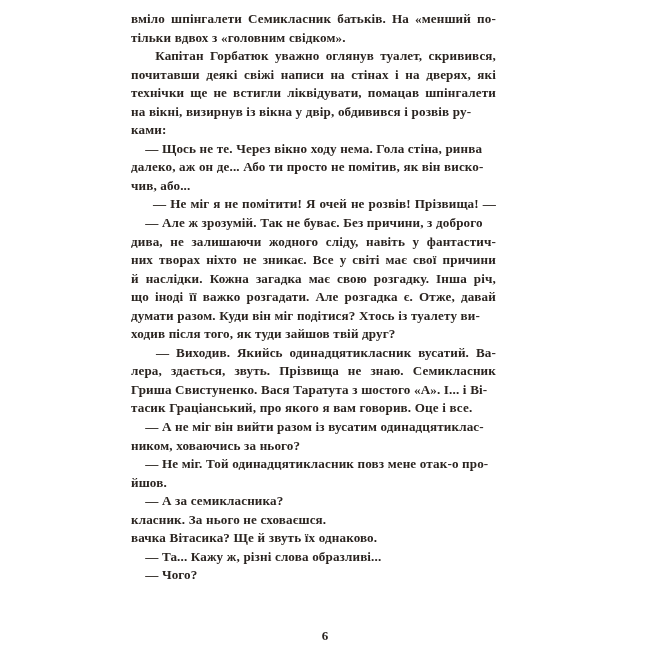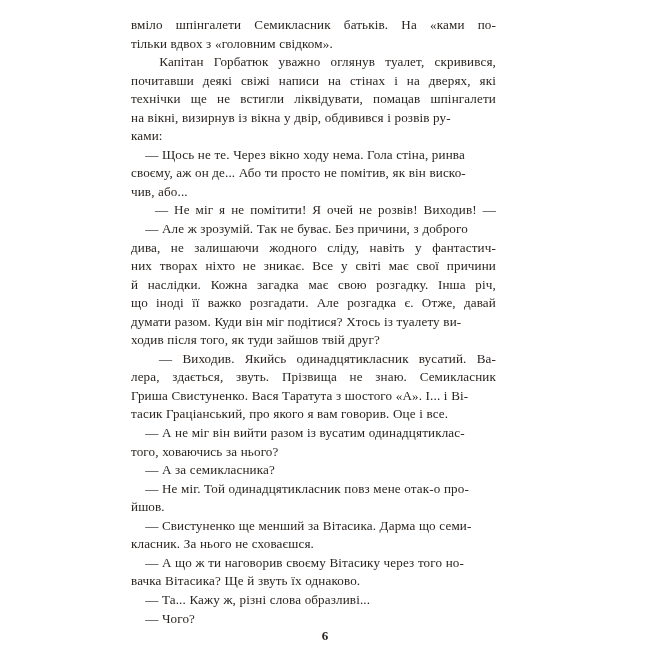--- a/index.html
+++ b/index.html
@@ -20,22 +20,23 @@
   .page {
     position: relative;
     width: 650px;
     height: 650px;
     background: #ffffff;
   }
 
   .text-block {
     position: absolute;
     left: 131px;
-    top: 16px;
+    top: 10px;
     width: 365px;
+    font-weight: bold;
   }
 
   .para {
     margin: 0;
     font-size: 13.1px;
     line-height: 18.55px;
     text-align: justify;
     text-indent: 0;
     letter-spacing: 0.01em;
     word-spacing: 0.01em;
@@ -65,30 +66,30 @@
     font-weight: bold;
     color: #2a2420;
   }
 </style>
 </head>
 <body>
 
 <div class="page">
 
   <div class="text-block">
-      <p class="para"><span class="line just"><span>вміло</span><span>шпінгалети</span><span>Семикласник</span><span>батьків.</span><span>На</span><span>«ками</span><span>по-</span></span><span class="line">тільки вдвох з «головним свідком».</span></p>
+      <p class="para"><span class="line just"><span>вміло</span><span>шпінгалети</span><span>Семикласник</span><span>батьків.</span><span>На</span><span>«менший</span><span>по-</span></span><span class="line">тільки вдвох з «головним свідком».</span></p>
       <p class="para"><span class="line just"><span class="indent"></span><span>Капітан</span><span>Горбатюк</span><span>уважно</span><span>оглянув</span><span>туалет,</span><span>скривився,</span></span><span class="line just"><span>почитавши</span><span>деякі</span><span>свіжі</span><span>написи</span><span>на</span><span>стінах</span><span>і</span><span>на</span><span>дверях,</span><span>які</span></span><span class="line just"><span>технічки</span><span>ще</span><span>не</span><span>встигли</span><span>ліквідувати,</span><span>помацав</span><span>шпінгалети</span></span><span class="line">на вікні, визирнув із вікна у двір, обдивився і розвів ру-</span><span class="line">ками:</span></p>
-      <p class="para"><span class="line">&nbsp;&nbsp;&nbsp;&nbsp;— Щось не те. Через вікно ходу нема. Гола стіна, ринва</span><span class="line">своєму, аж он де... Або ти просто не помітив, як він виско-</span><span class="line">чив, або...</span></p>
-      <p class="para"><span class="line just"><span class="indent"></span><span>—</span><span>Не</span><span>міг</span><span>я</span><span>не</span><span>помітити!</span><span>Я</span><span>очей</span><span>не</span><span>розвів!</span><span>Виходив!</span><span>—</span></span></p>
+      <p class="para"><span class="line">&nbsp;&nbsp;&nbsp;&nbsp;— Щось не те. Через вікно ходу нема. Гола стіна, ринва</span><span class="line">далеко, аж он де... Або ти просто не помітив, як він виско-</span><span class="line">чив, або...</span></p>
+      <p class="para"><span class="line just"><span class="indent"></span><span>—</span><span>Не</span><span>міг</span><span>я</span><span>не</span><span>помітити!</span><span>Я</span><span>очей</span><span>не</span><span>розвів!</span><span>Прізвища!</span><span>—</span></span></p>
       <p class="para"><span class="line">&nbsp;&nbsp;&nbsp;&nbsp;— Але ж зрозумій. Так не буває. Без причини, з доброго</span><span class="line just"><span>дива,</span><span>не</span><span>залишаючи</span><span>жодного</span><span>сліду,</span><span>навіть</span><span>у</span><span>фантастич-</span></span><span class="line just"><span>них</span><span>творах</span><span>ніхто</span><span>не</span><span>зникає.</span><span>Все</span><span>у</span><span>світі</span><span>має</span><span>свої</span><span>причини</span></span><span class="line just"><span>й</span><span>наслідки.</span><span>Кожна</span><span>загадка</span><span>має</span><span>свою</span><span>розгадку.</span><span>Інша</span><span>річ,</span></span><span class="line just"><span>що</span><span>іноді</span><span>її</span><span>важко</span><span>розгадати.</span><span>Але</span><span>розгадка</span><span>є.</span><span>Отже,</span><span>давай</span></span><span class="line">думати разом. Куди він міг подітися? Хтось із туалету ви-</span><span class="line">ходив після того, як туди зайшов твій друг?</span></p>
       <p class="para"><span class="line just"><span class="indent"></span><span>—</span><span>Виходив.</span><span>Якийсь</span><span>одинадцятикласник</span><span>вусатий.</span><span>Ва-</span></span><span class="line just"><span>лера,</span><span>здається,</span><span>звуть.</span><span>Прізвища</span><span>не</span><span>знаю.</span><span>Семикласник</span></span><span class="line">Гриша Свистуненко. Вася Таратута з шостого «А». І... і Ві-</span><span class="line">тасик Граціанський, про якого я вам говорив. Оце і все.</span></p>
-      <p class="para"><span class="line">&nbsp;&nbsp;&nbsp;&nbsp;— А не міг він вийти разом із вусатим одинадцятиклас-</span><span class="line">того, ховаючись за нього?</span></p>
+      <p class="para"><span class="line">&nbsp;&nbsp;&nbsp;&nbsp;— А не міг він вийти разом із вусатим одинадцятиклас-</span><span class="line">ником, ховаючись за нього?</span></p>
+      <p class="para"><span class="line">&nbsp;&nbsp;&nbsp;&nbsp;— Не міг. Той одинадцятикласник повз мене отак-о про-</span><span class="line">йшов.</span></p>
       <p class="para"><span class="line">&nbsp;&nbsp;&nbsp;&nbsp;— А за семикласника?</span></p>
-      <p class="para"><span class="line">&nbsp;&nbsp;&nbsp;&nbsp;— Не міг. Той одинадцятикласник повз мене отак-о про-</span><span class="line">йшов.</span></p>
-      <p class="para"><span class="line">&nbsp;&nbsp;&nbsp;&nbsp;— Свистуненко ще менший за Вітасика. Дарма що семи-</span><span class="line">класник. За нього не сховаєшся.</span></p>
-      <p class="para"><span class="line">&nbsp;&nbsp;&nbsp;&nbsp;— А що ж ти наговорив своєму Вітасику через того но-</span><span class="line">вачка Вітасика? Ще й звуть їх однаково.</span></p>
+      <p class="para"><span class="line">класник. За нього не сховаєшся.</span></p>
+      <p class="para"><span class="line">вачка Вітасика? Ще й звуть їх однаково.</span></p>
       <p class="para"><span class="line">&nbsp;&nbsp;&nbsp;&nbsp;— Та... Кажу ж, різні слова образливі...</span></p>
       <p class="para"><span class="line">&nbsp;&nbsp;&nbsp;&nbsp;— Чого?</span></p>
     </div>
 
   <div class="folio">6</div>
 
 </div>
 
 </body></html>

